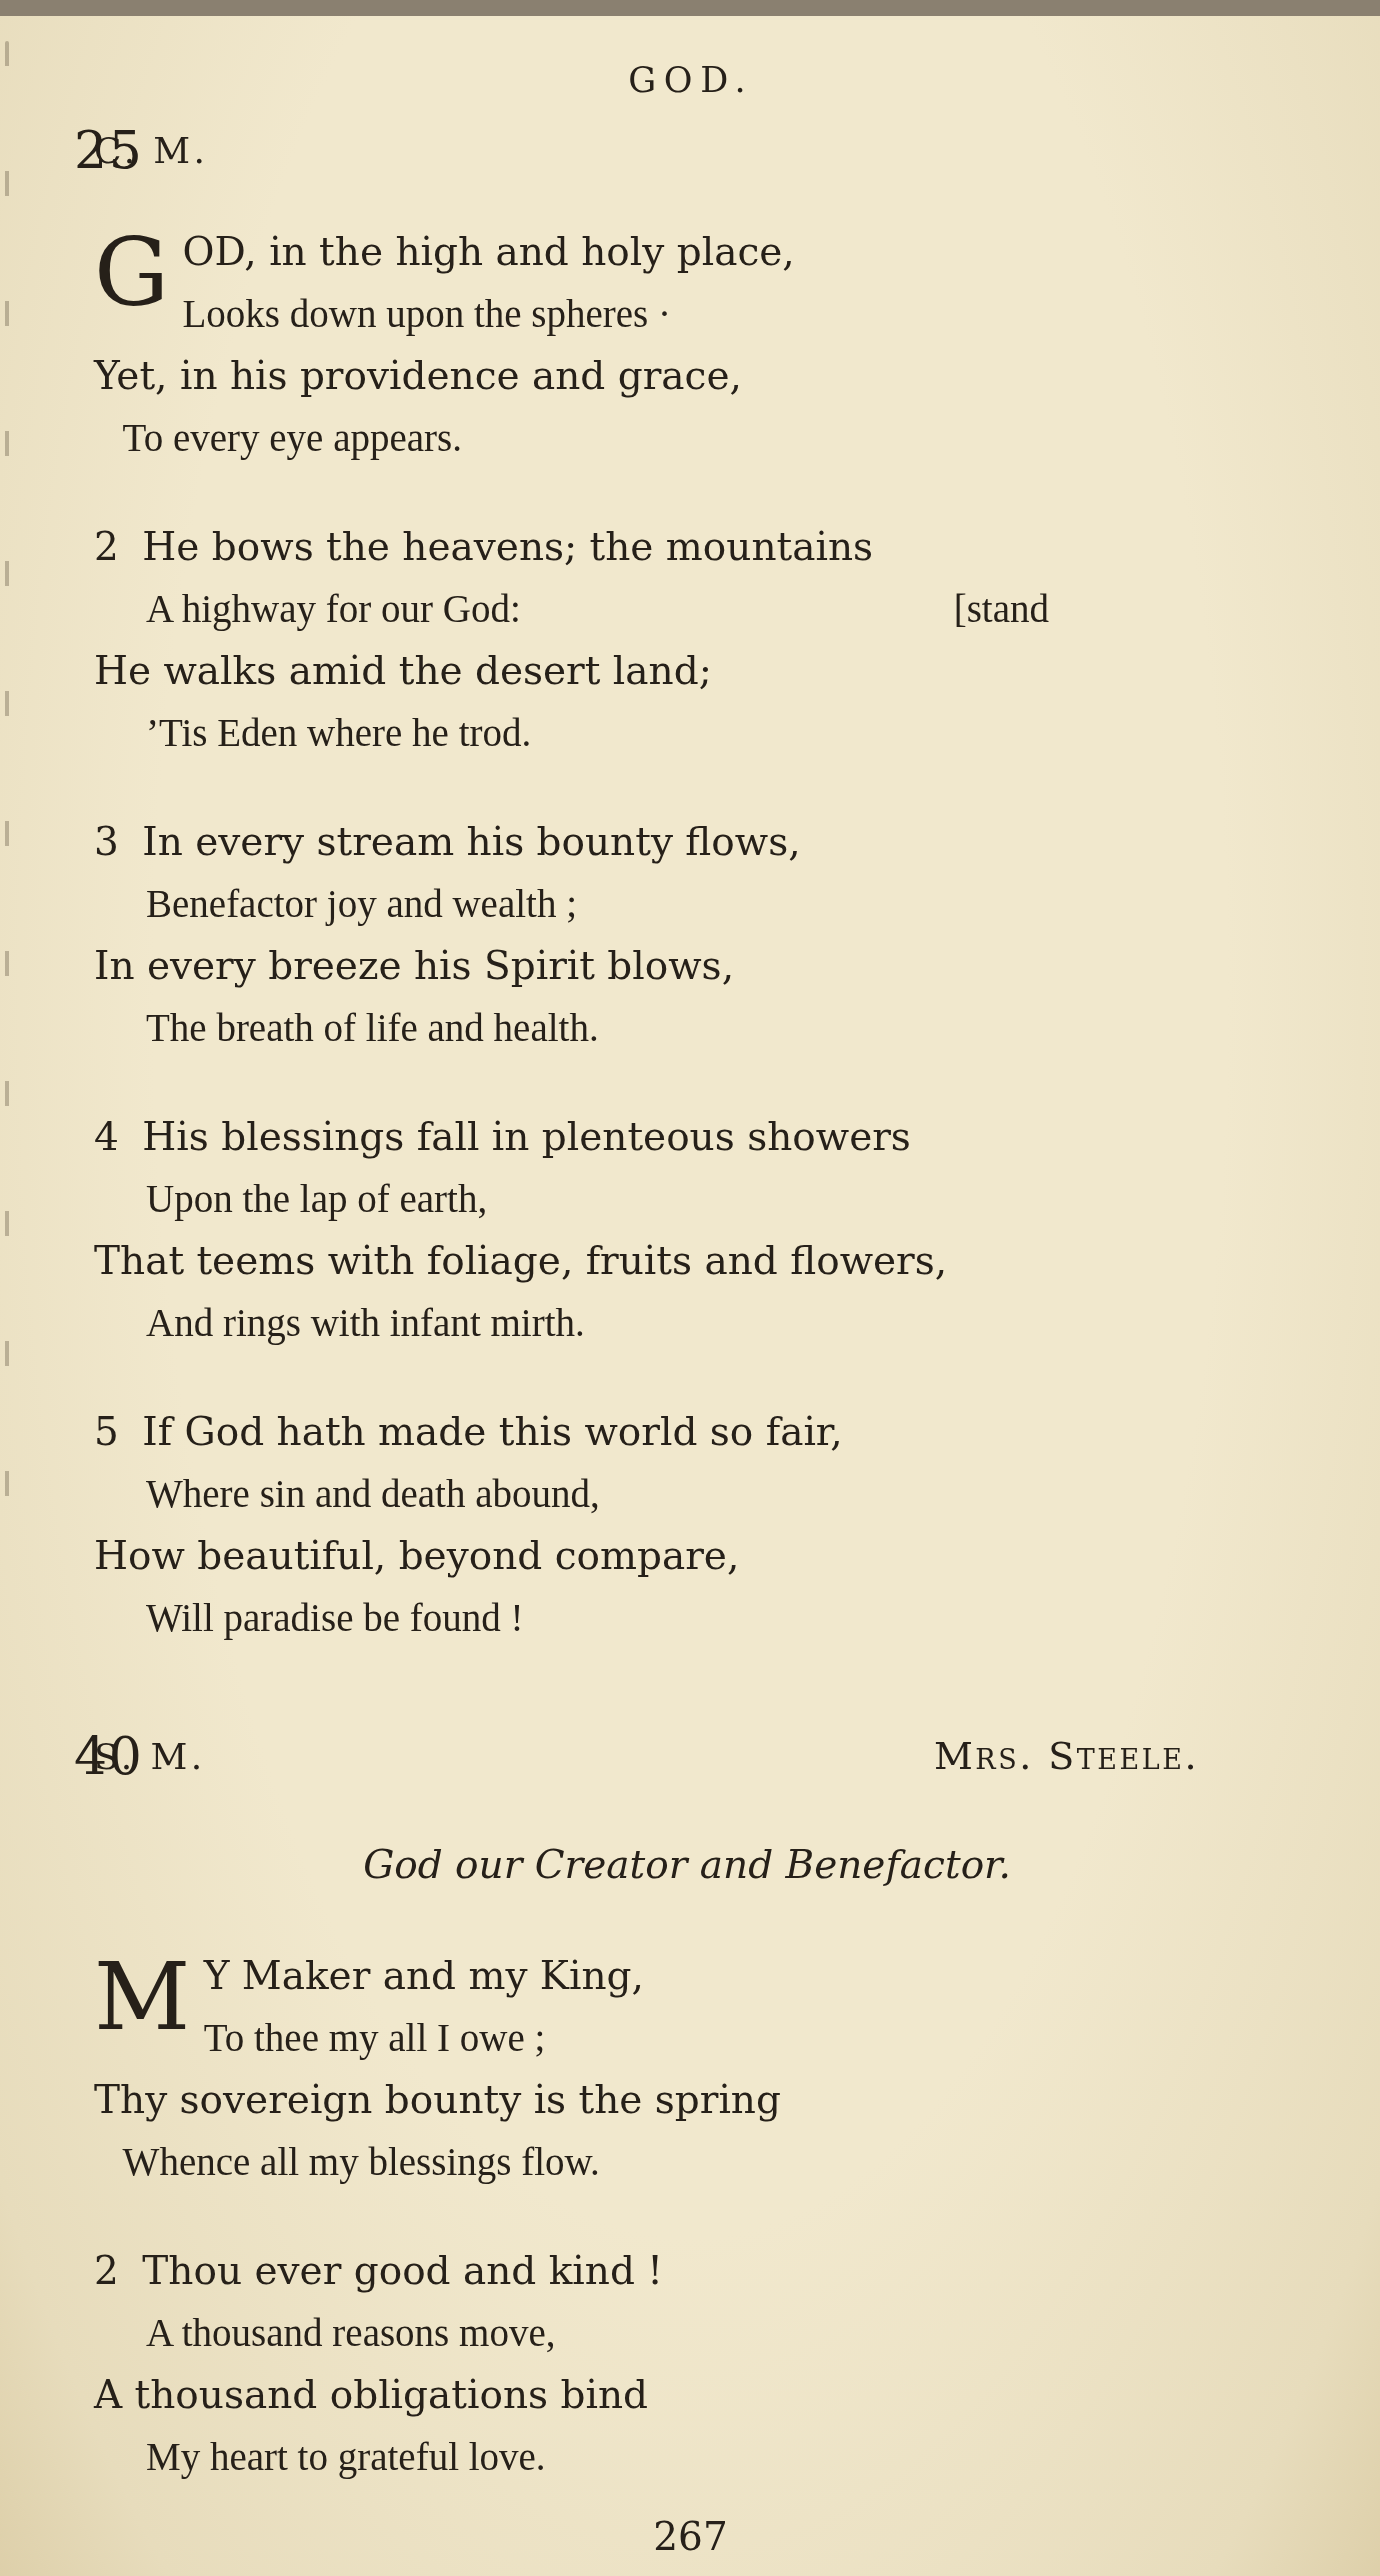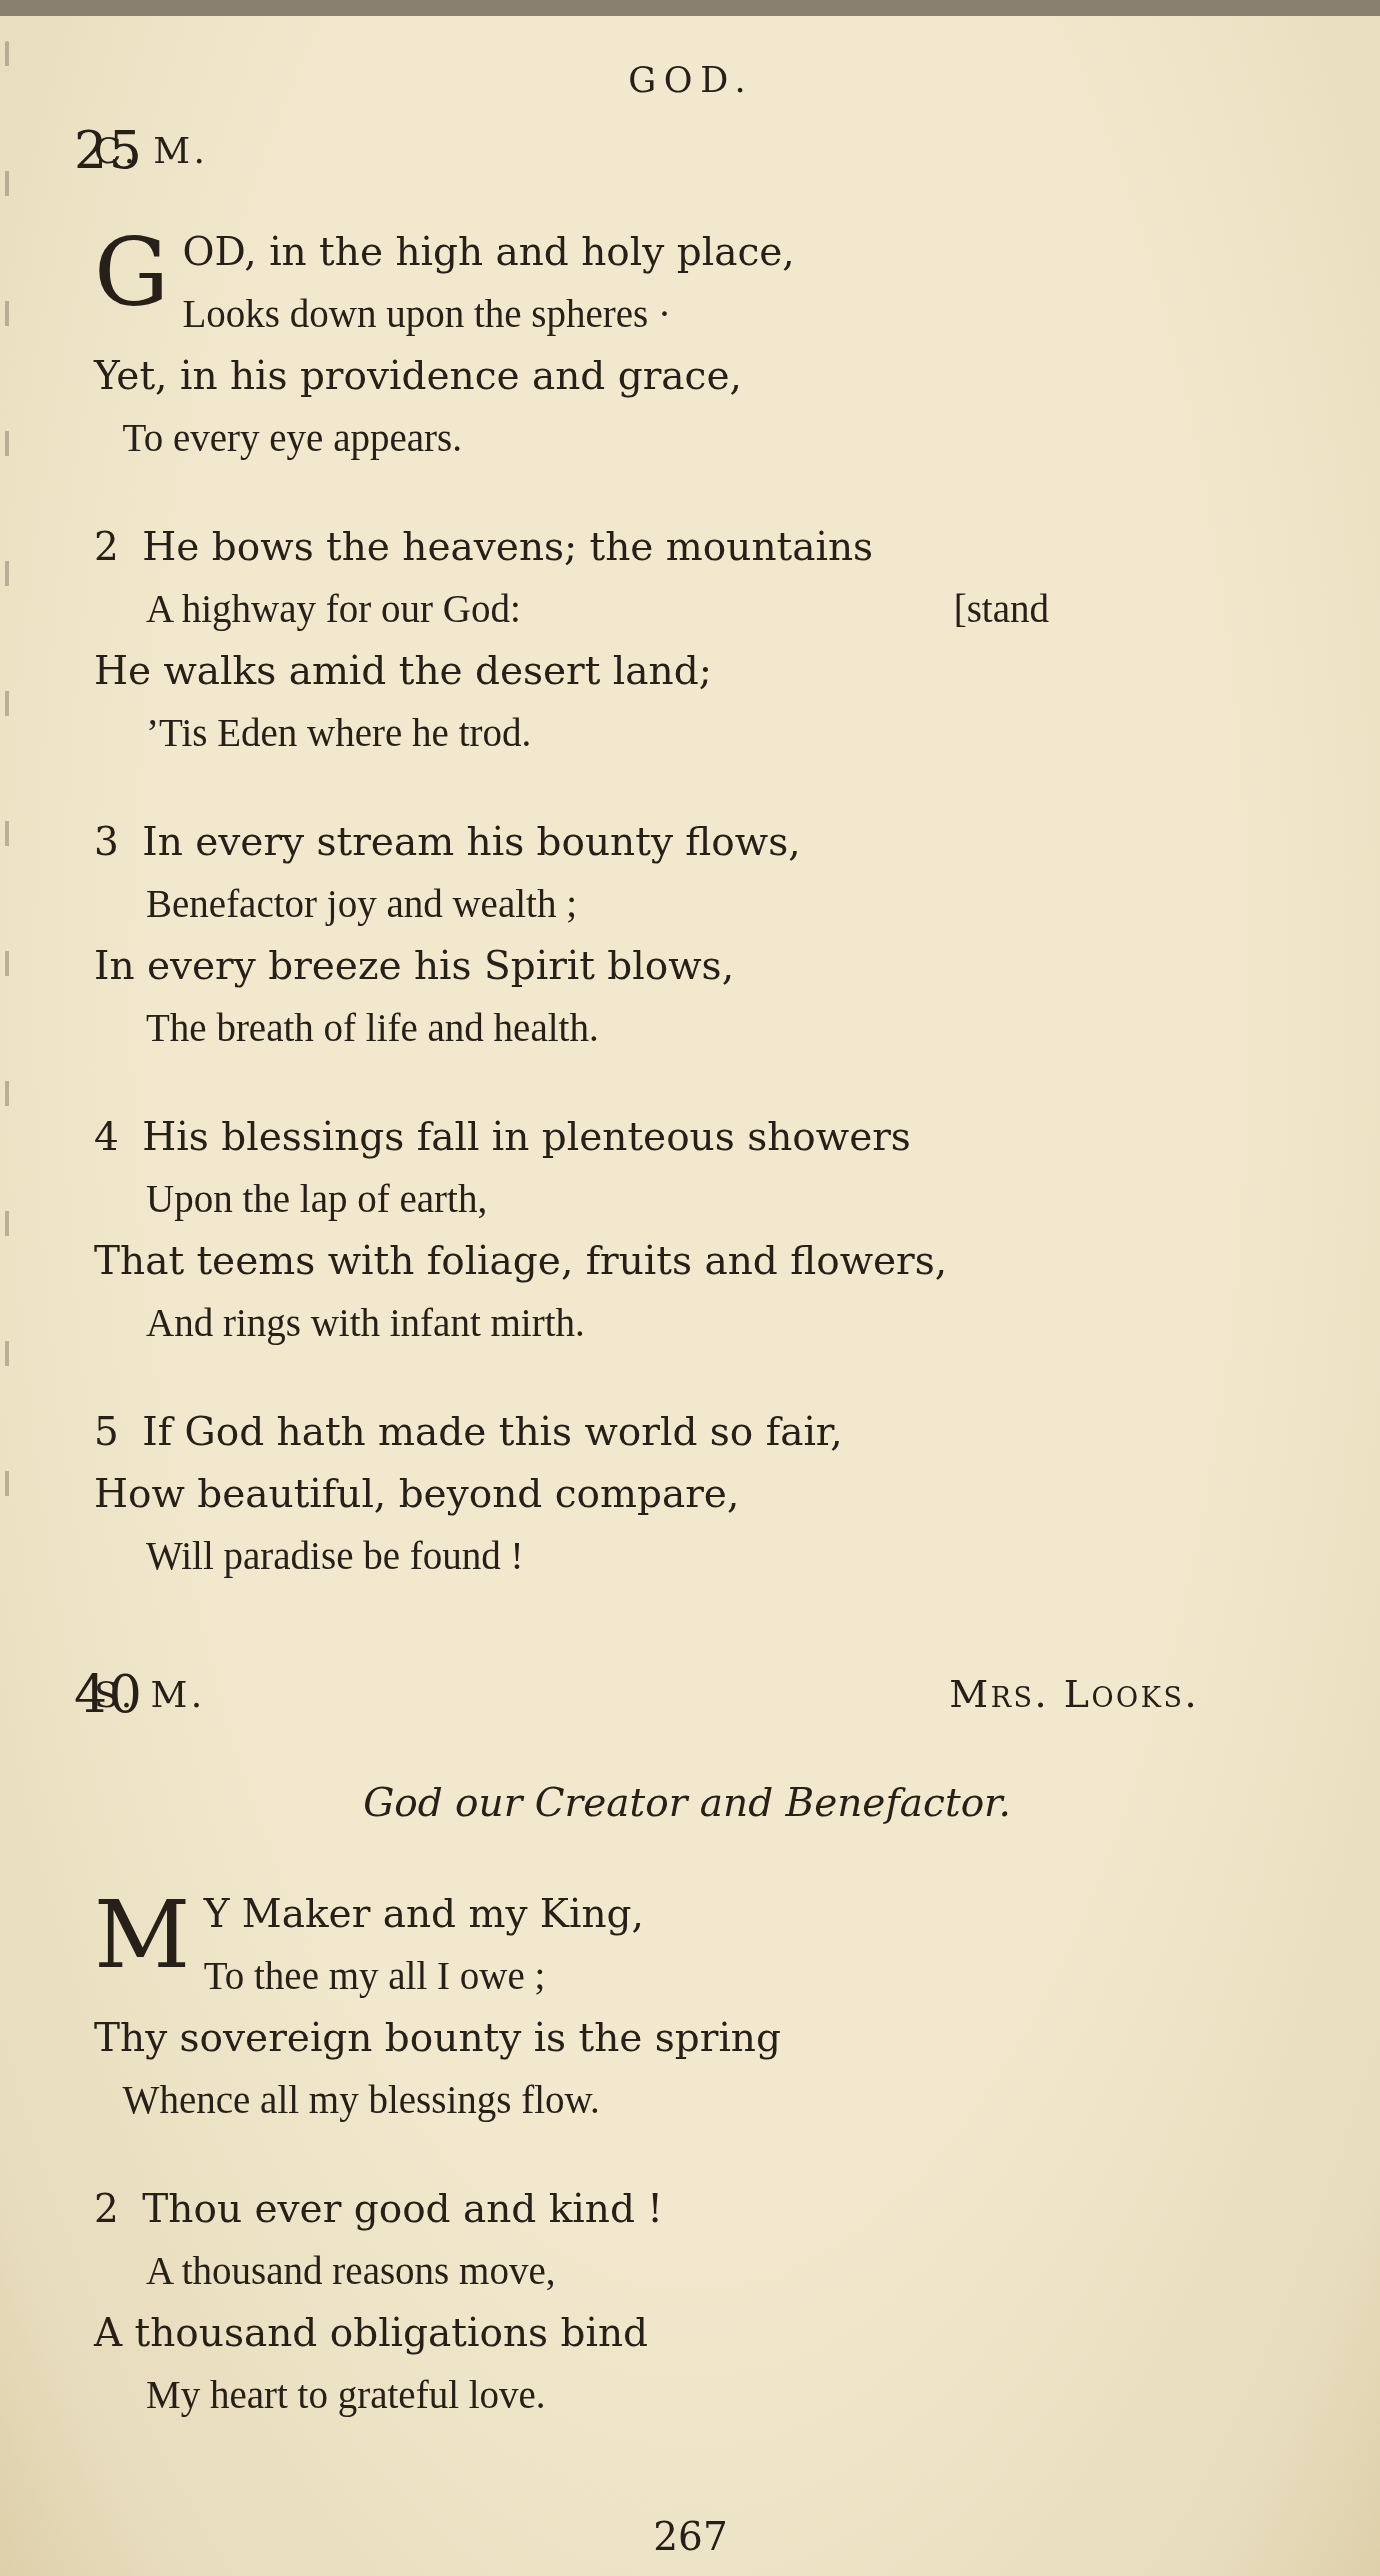--- a/index.html
+++ b/index.html
@@ -146,28 +146,29 @@
 
     <div class="stanza">
       <div class="line"><span class="verse-num">4</span><span>His blessings fall in plenteous showers</span></div>
       <div class="line indent"><span>Upon the lap of earth,</span></div>
       <div class="line"><span>That teems with foliage, fruits and flowers,</span></div>
       <div class="line indent"><span>And rings with infant mirth.</span></div>
     </div>
 
     <div class="stanza">
       <div class="line"><span class="verse-num">5</span><span>If God hath made this world so fair,</span></div>
+      <div class="line indent"><span>Where sin and death abound,</span></div>
       <div class="line"><span>How beautiful, beyond compare,</span></div>
       <div class="line indent"><span>Will paradise be found !</span></div>
     </div>
 
     <div class="hymn-header second">
       <span class="hymn-number">40</span>
       <span class="meter">S. M.</span>
-      <span class="attribution">Mrs. Looks.</span>
+      <span class="attribution">Mrs. Steele.</span>
     </div>
 
     <div class="subtitle">God our Creator and Benefactor.</div>
 
     <div class="stanza dropcap-stanza first-after-subtitle">
       <span class="dropcap">M</span>
       <div class="line"><span>Y Maker and my King,</span></div>
       <div class="line indent"><span>To thee my all I owe ;</span></div>
       <div class="line"><span>Thy sovereign bounty is the spring</span></div>
       <div class="line indent"><span>Whence all my blessings flow.</span></div>

